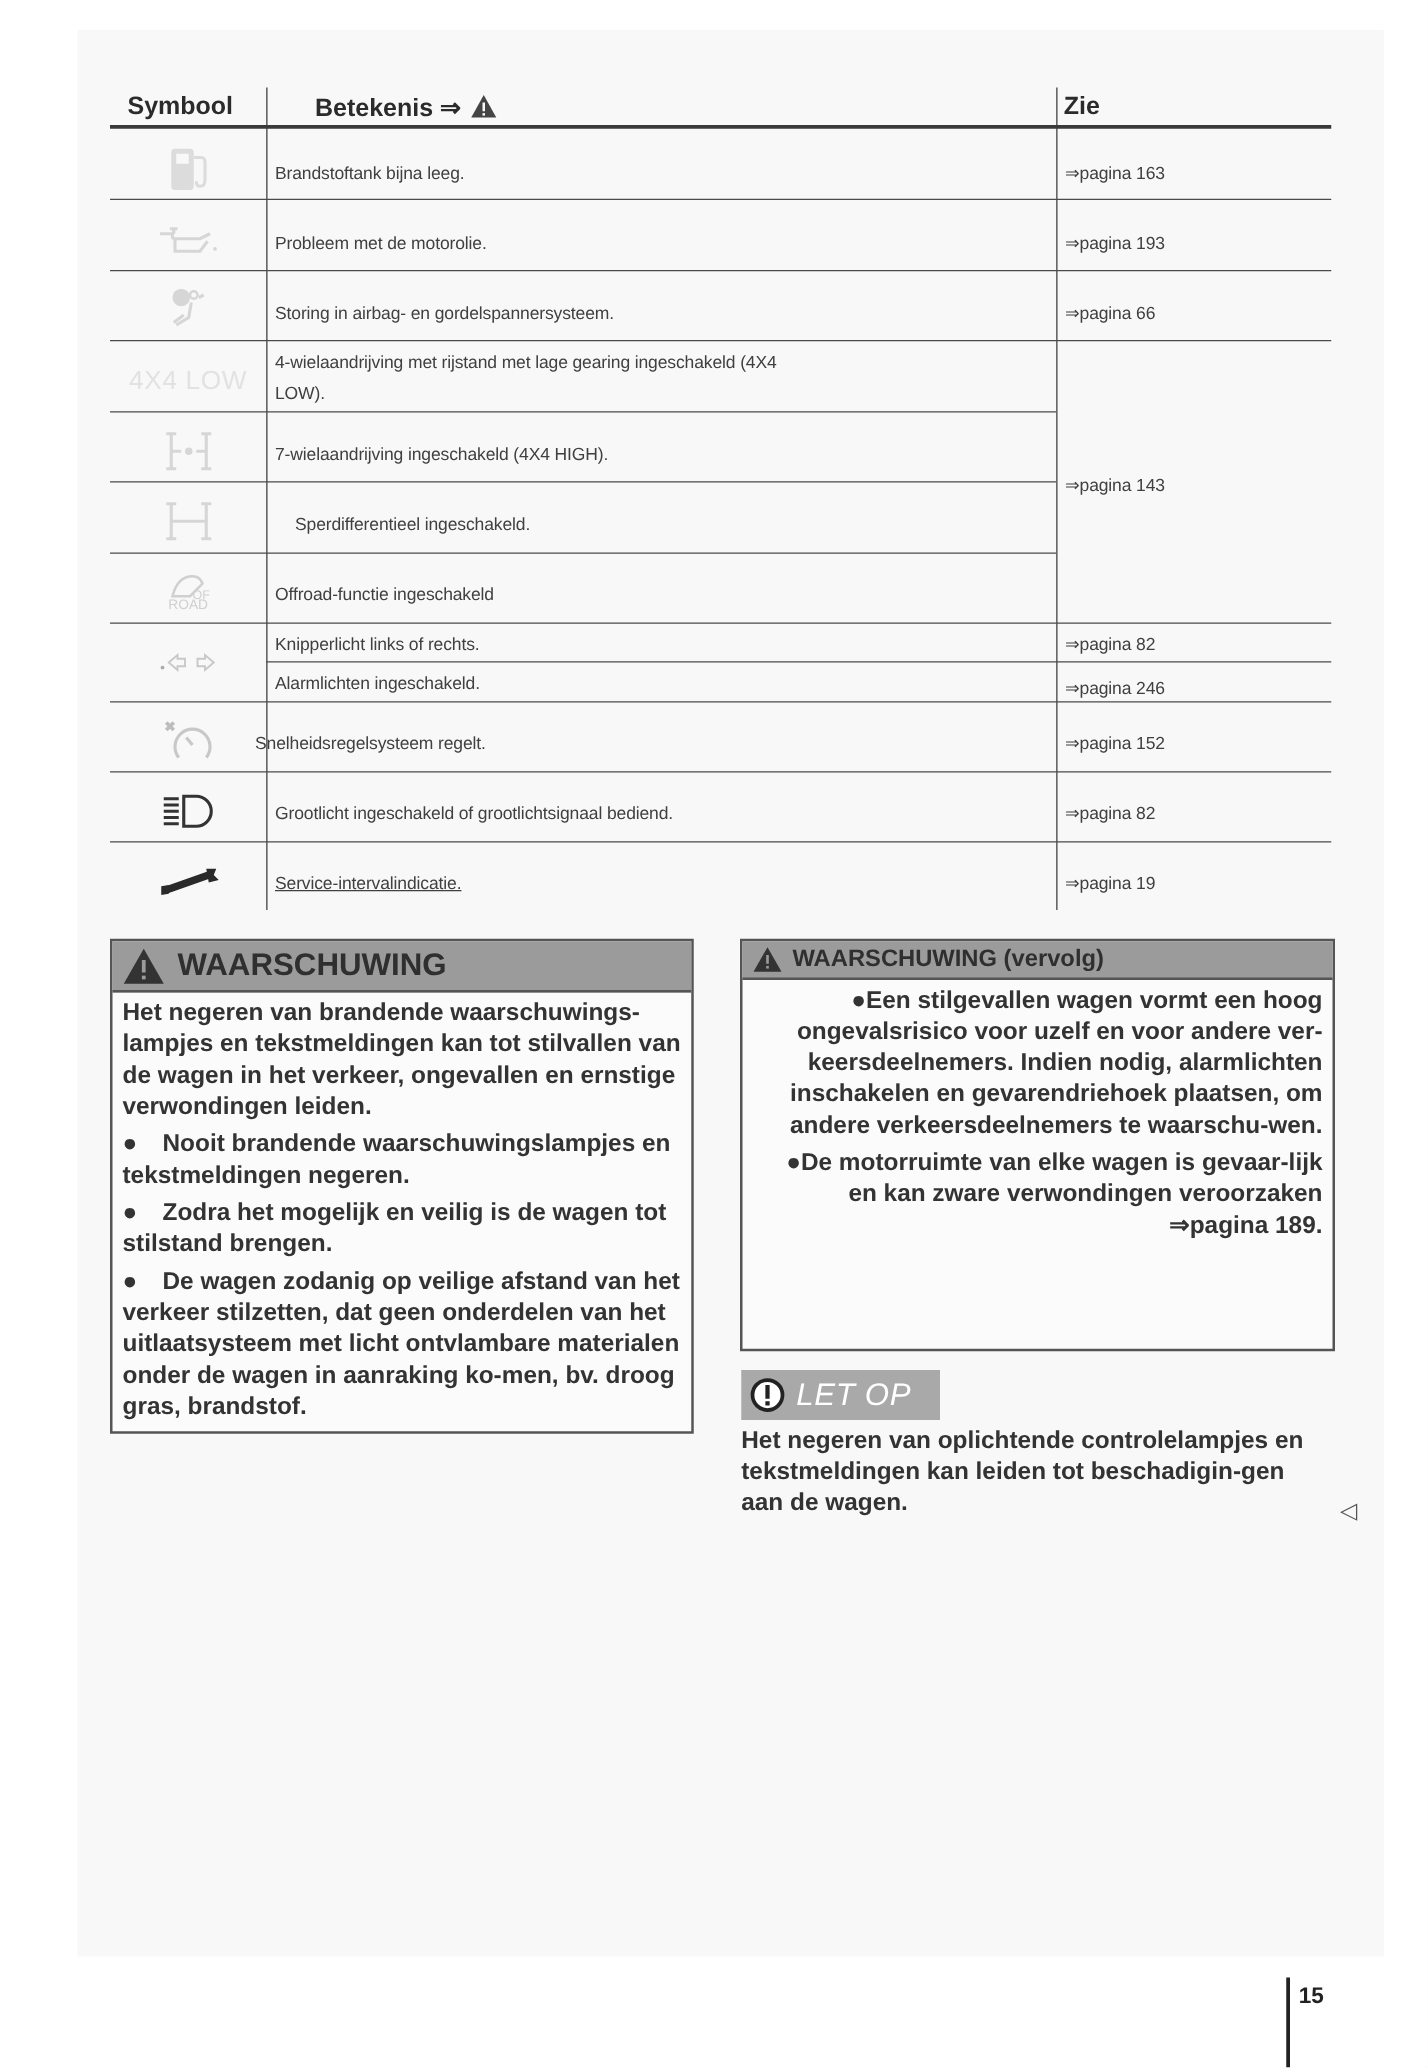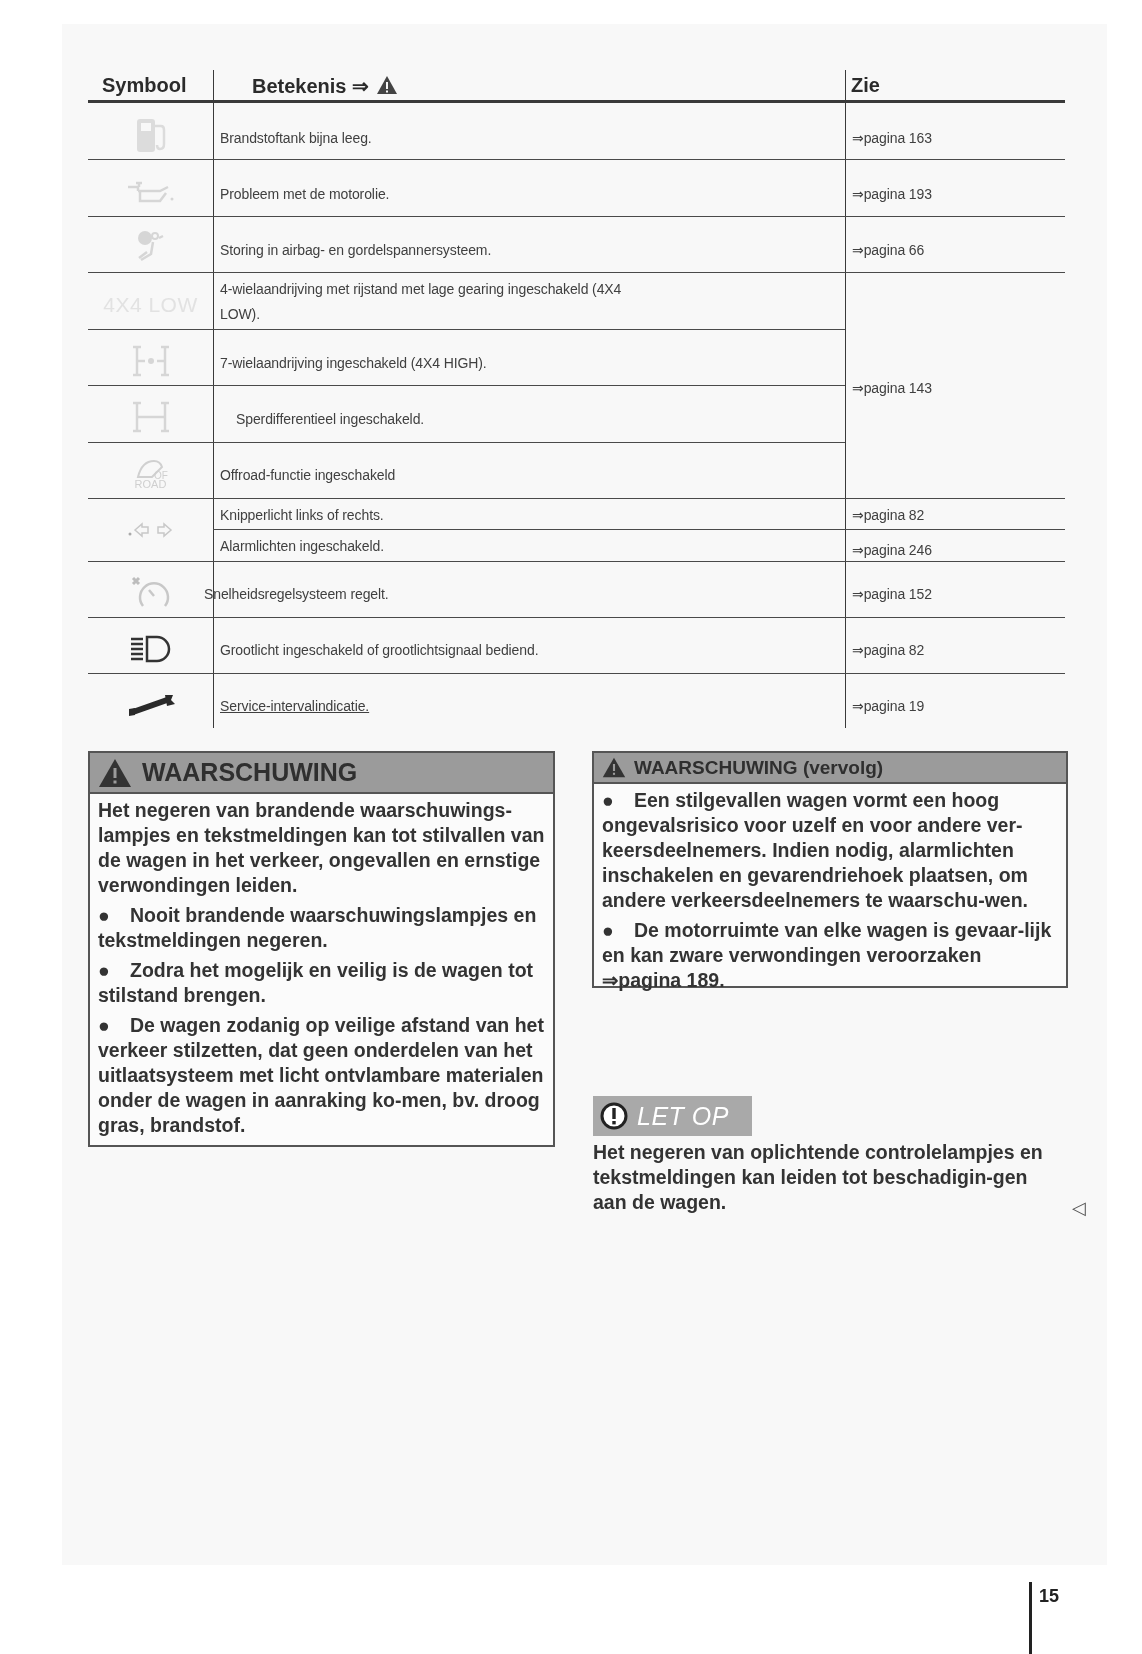--- a/index.html
+++ b/index.html
@@ -180,21 +180,21 @@
     <span>WAARSCHUWING</span>
   </div>
   <div class="warn-body">
     <p>Het negeren van brandende waarschuwings-lampjes en tekstmeldingen kan tot stilvallen van de wagen in het verkeer, ongevallen en ernstige verwondingen leiden.</p>
     <p><span class="bullet">●</span><span>Nooit brandende waarschuwingslampjes en tekstmeldingen negeren.</span></p>
     <p><span class="bullet">●</span><span>Zodra het mogelijk en veilig is de wagen tot stilstand brengen.</span></p>
     <p><span class="bullet">●</span><span>De wagen zodanig op veilige afstand van het verkeer stilzetten, dat geen onderdelen van het uitlaatsysteem met licht ontvlambare materialen onder de wagen in aanraking ko-men, bv. droog gras, brandstof.</span></p>
   </div>
 </div>
 
-<div class="warn" style="left:592px; top:751px; width:476px; height:237px;">
+<div class="warn" style="left:592px; top:751px; width:476px; height:330px;text-align:right;">
   <div class="warn-head" style="height:31px; font-size:19px;">
     <svg width="24" height="21" viewBox="0 0 34 30" style="margin-right:8px;">
         <path d="M17 1 L33 29 L1 29 Z" fill="#333"></path>
         <rect x="15.5" y="10" width="3" height="10" fill="#9b9b9b"></rect>
         <rect x="15.5" y="22.5" width="3" height="3" fill="#9b9b9b"></rect>
       </svg>
     <span>WAARSCHUWING (vervolg)</span>
   </div>
   <div class="warn-body">
     <p><span class="bullet">●</span><span>Een stilgevallen wagen vormt een hoog ongevalsrisico voor uzelf en voor andere ver-keersdeelnemers. Indien nodig, alarmlichten inschakelen en gevarendriehoek plaatsen, om andere verkeersdeelnemers te waarschu-wen.</span></p>

